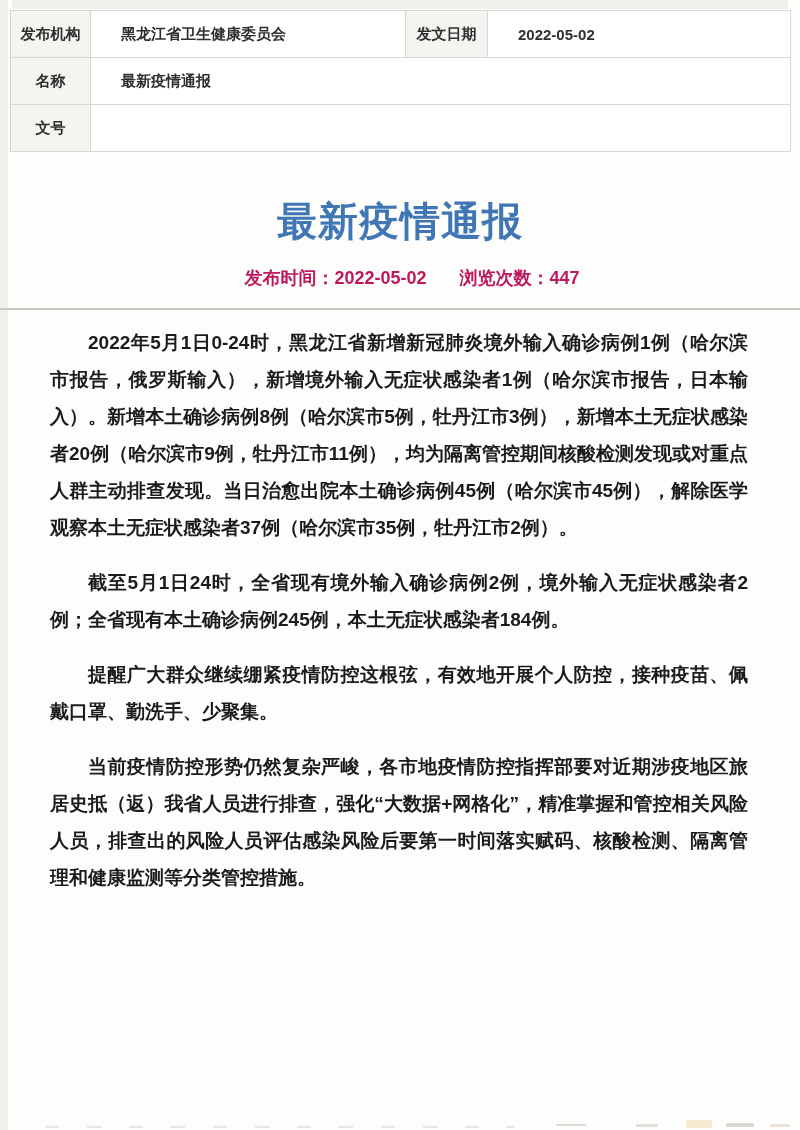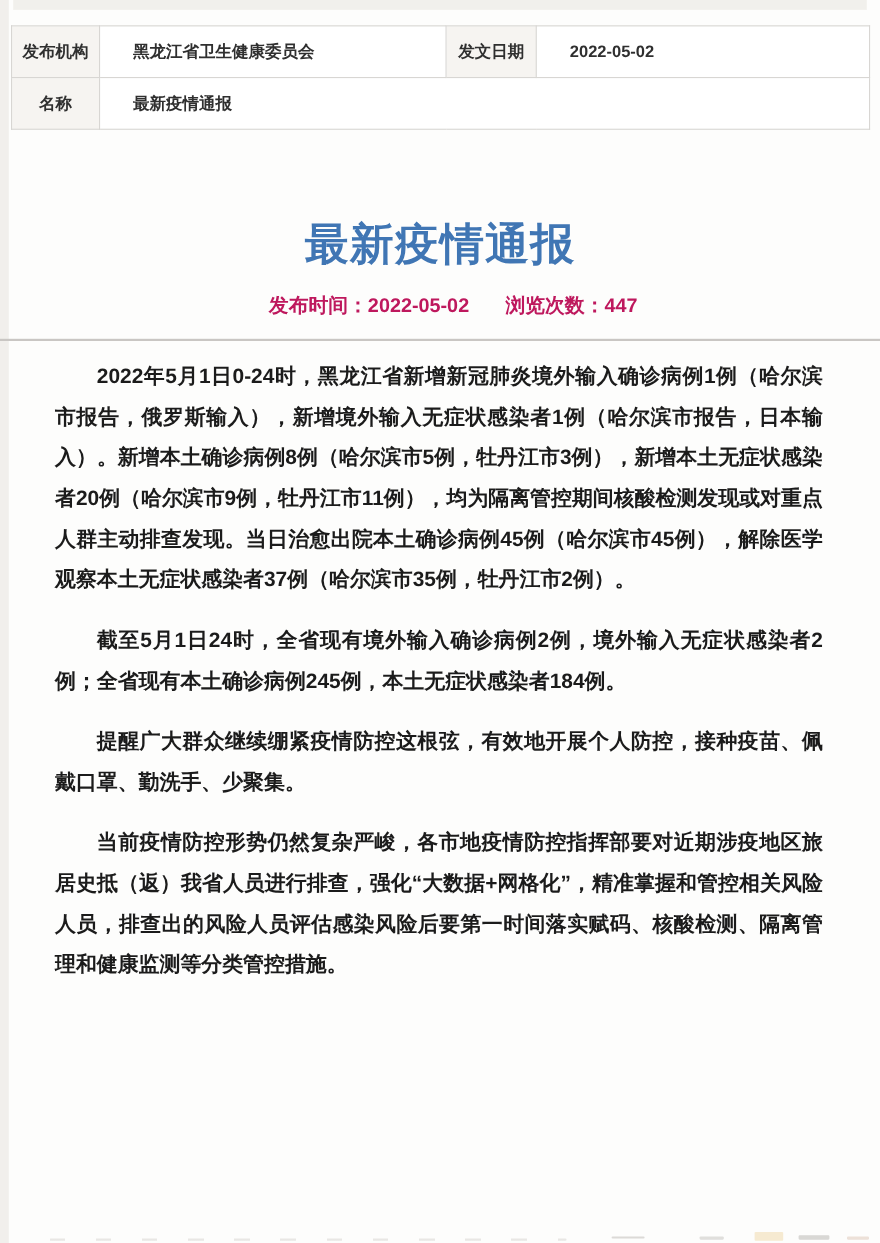--- a/index.html
+++ b/index.html
@@ -16,21 +16,21 @@
     width: 8px; height: 1130px;
     background: #f1efec;
   }
   .top-remnant {
     position: absolute; left: 12px; top: 0;
     width: 776px; height: 9px;
     background: #efede9;
     opacity: 0.85;
   }
   table.meta-table {
-    position: absolute; left: 10px; top: 23px;
+    position: absolute; left: 10px; top: 10px;
     width: 780px;
     border-collapse: collapse;
     table-layout: fixed;
   }
   table.meta-table td {
     border: 1px solid #d8d6d3;
     height: 44px;
     font-size: 15px;
     font-weight: 600;
     color: #2f2f2f;
@@ -105,20 +105,24 @@
         <tr>
       <td class="lbl">发布机构</td>
       <td class="val">黑龙江省卫生健康委员会</td>
       <td class="lbl">发文日期</td>
       <td class="val">2022-05-02</td>
     </tr>
     <tr>
       <td class="lbl">名称</td>
       <td class="val" colspan="3">最新疫情通报</td>
     </tr>
+    <tr>
+      <td class="lbl">文号</td>
+      <td class="val" colspan="3"></td>
+    </tr>
   </tbody>
     </table>
 
   <h1 class="title">最新疫情通报</h1>
 
   <div class="meta">
     <span class="meta-item"><span>发布时间：</span><span>2022-05-02</span></span>
     <span class="meta-item"><span>浏览次数：</span><span>447</span></span>
   </div>
 

